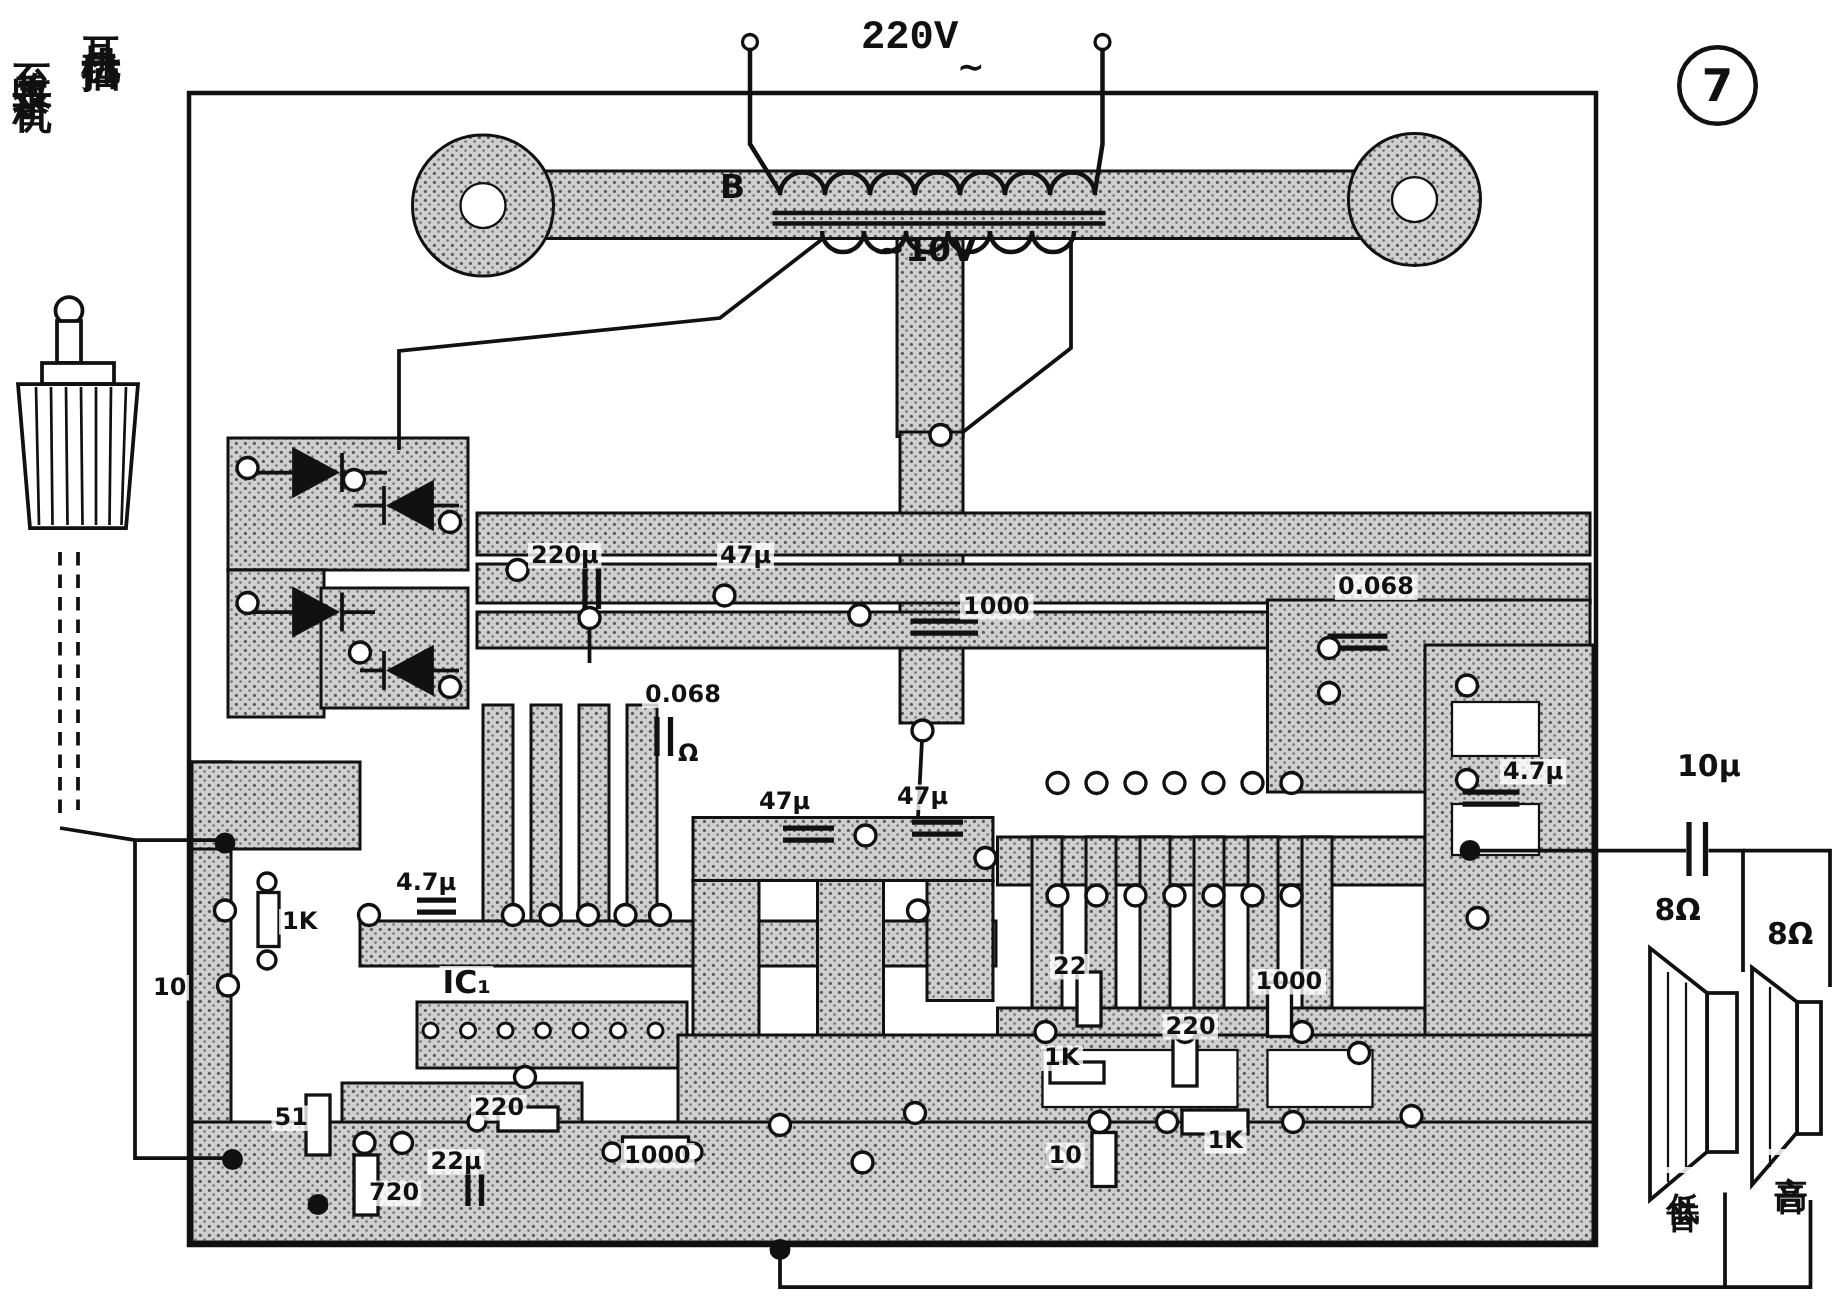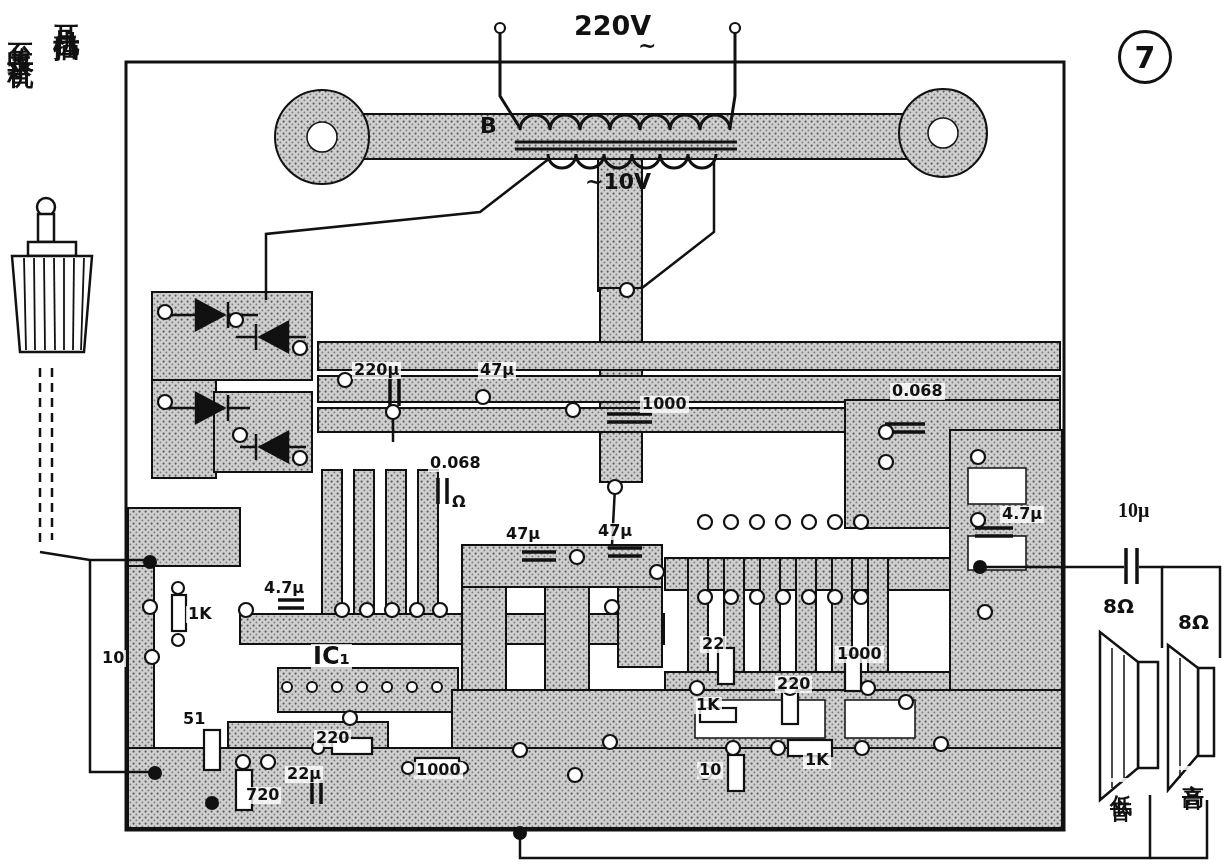--- a/index.html
+++ b/index.html
@@ -1,21 +1,21 @@
 <!DOCTYPE html>
 <html><head>
 <meta charset="utf-8">
 <style>
   html,body{margin:0;padding:0;background:#fff;}
   #stage{position:relative;width:1228px;height:865px;background:#fff;overflow:hidden;
          font-family:"DejaVu Sans",sans-serif;color:#111;}
   svg{position:absolute;left:0;top:0;}
   .lbl{position:absolute;font-size:16px;font-weight:700;white-space:nowrap;
        background:rgba(255,255,255,.78);padding:0 2px;line-height:1.05;}
-  .big{font-size:27px;background:transparent;}
+  .big{font-size:27px;background:transparent;font-family:Liberation Mono, monospace;}
   .med{font-size:22px;background:transparent;}
   .vtext{position:absolute;writing-mode:vertical-rl;text-orientation:upright;
          font-size:26px;font-weight:700;letter-spacing:5px;background:transparent;}
   .vsmall{position:absolute;writing-mode:vertical-rl;text-orientation:upright;
           font-size:22px;font-weight:700;letter-spacing:2px;background:rgba(255,255,255,.85);}
   #fig7{position:absolute;left:1118px;top:30px;width:48px;height:48px;border:3px solid #111;
         border-radius:50%;display:flex;align-items:center;justify-content:center;
         font-size:30px;font-weight:700;background:#fff;}
 </style>
 </head>
@@ -283,45 +283,45 @@
     <polygon points="1198,668 1168,645 1168,790 1198,755"></polygon>
     <line x1="1180" y1="658" x2="1180" y2="778" stroke-width="1.5"></line>
   </g>
 </svg>
 
 <div id="fig7">7</div>
 
 <span class="lbl big" style="left:572px;top:12px;">220V</span>
 <span class="lbl med" style="left:636px;top:34px;">~</span>
 <span class="lbl med" style="left:478px;top:114px;">B</span>
-<span class="lbl med" style="left:583px;top:170px;">~10V</span>
+<span class="lbl med" style="left:583px;top:156px;">~10V</span>
 
 <span class="vtext" style="left:4px;top:22px;">至收录音机</span>
 <span class="vtext" style="left:50px;top:4px;">耳机插口</span>
 
-<span class="lbl" style="left:1116px;top:500px;font-size:20px;font-family:Liberation Serif, serif;">10μ</span>
+<span class="lbl" style="left:1116px;top:500px;font-size:20px;">10μ</span>
 <span class="lbl" style="left:1101px;top:596px;font-size:20px;">8Ω</span>
 <span class="lbl" style="left:1176px;top:612px;font-size:20px;">8Ω</span>
 <span class="vsmall" style="left:1106px;top:778px;">低音</span>
 <span class="vsmall" style="left:1178px;top:766px;">高音</span>
 
 <span class="lbl" style="left:352px;top:362px;">220μ</span>
 <span class="lbl" style="left:478px;top:362px;">47μ</span>
 <span class="lbl" style="left:640px;top:396px;">1000</span>
 <span class="lbl" style="left:890px;top:383px;">0.068</span>
 <span class="lbl" style="left:428px;top:455px;">0.068</span>
 <span class="lbl" style="left:450px;top:494px;">Ω</span>
 <span class="lbl" style="left:504px;top:526px;">47μ</span>
 <span class="lbl" style="left:596px;top:523px;">47μ</span>
 <span class="lbl" style="left:1000px;top:506px;">4.7μ</span>
 <span class="lbl" style="left:262px;top:580px;">4.7μ</span>
 <span class="lbl" style="left:186px;top:606px;">1K</span>
 <span class="lbl" style="left:100px;top:650px;">10</span>
-<span class="lbl" style="left:311px;top:644px;font-size:24px;">IC₁</span>
-<span class="lbl" style="left:181px;top:711px;">51</span>
+<span class="lbl" style="left:293px;top:644px;font-size:21px;">IC₁</span>
+<span class="lbl" style="left:181px;top:737px;">51</span>
 <span class="lbl" style="left:314px;top:730px;">220</span>
 <span class="lbl" style="left:285px;top:766px;">22μ</span>
 <span class="lbl" style="left:414px;top:762px;">1000</span>
 <span class="lbl" style="left:244px;top:787px;">720</span>
 <span class="lbl" style="left:700px;top:636px;">22</span>
 <span class="lbl" style="left:694px;top:697px;">1K</span>
 <span class="lbl" style="left:775px;top:676px;">220</span>
 <span class="lbl" style="left:835px;top:646px;">1000</span>
 <span class="lbl" style="left:697px;top:762px;">10</span>
 <span class="lbl" style="left:803px;top:752px;">1K</span>

